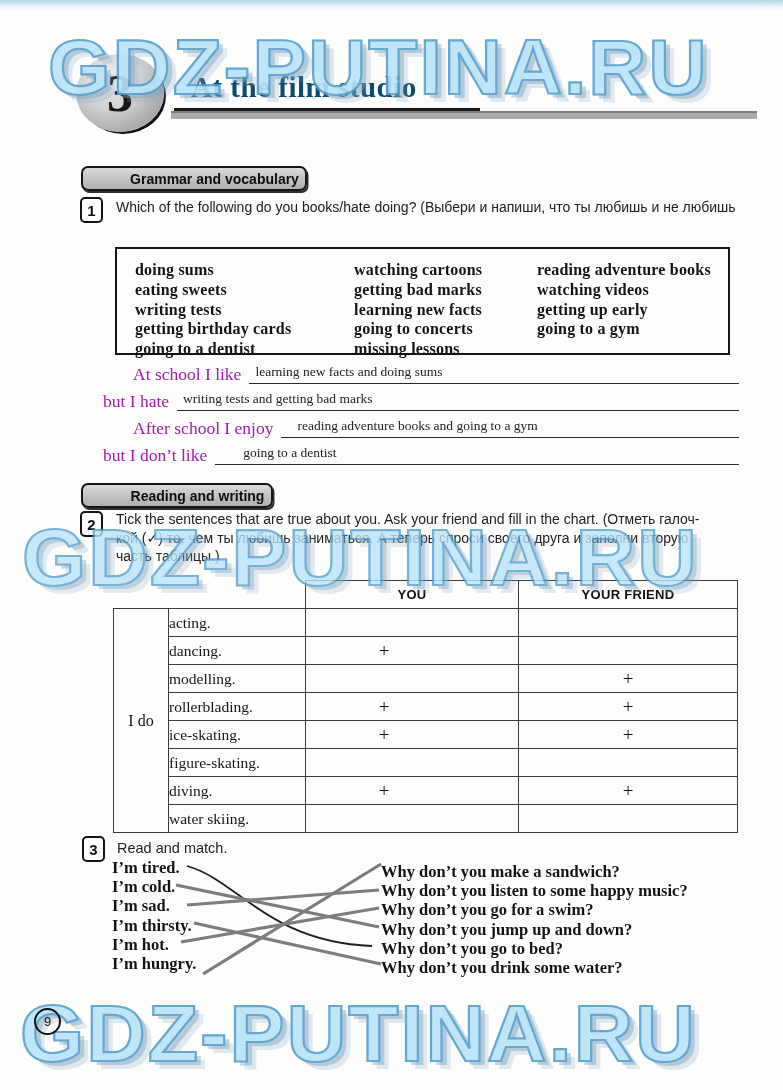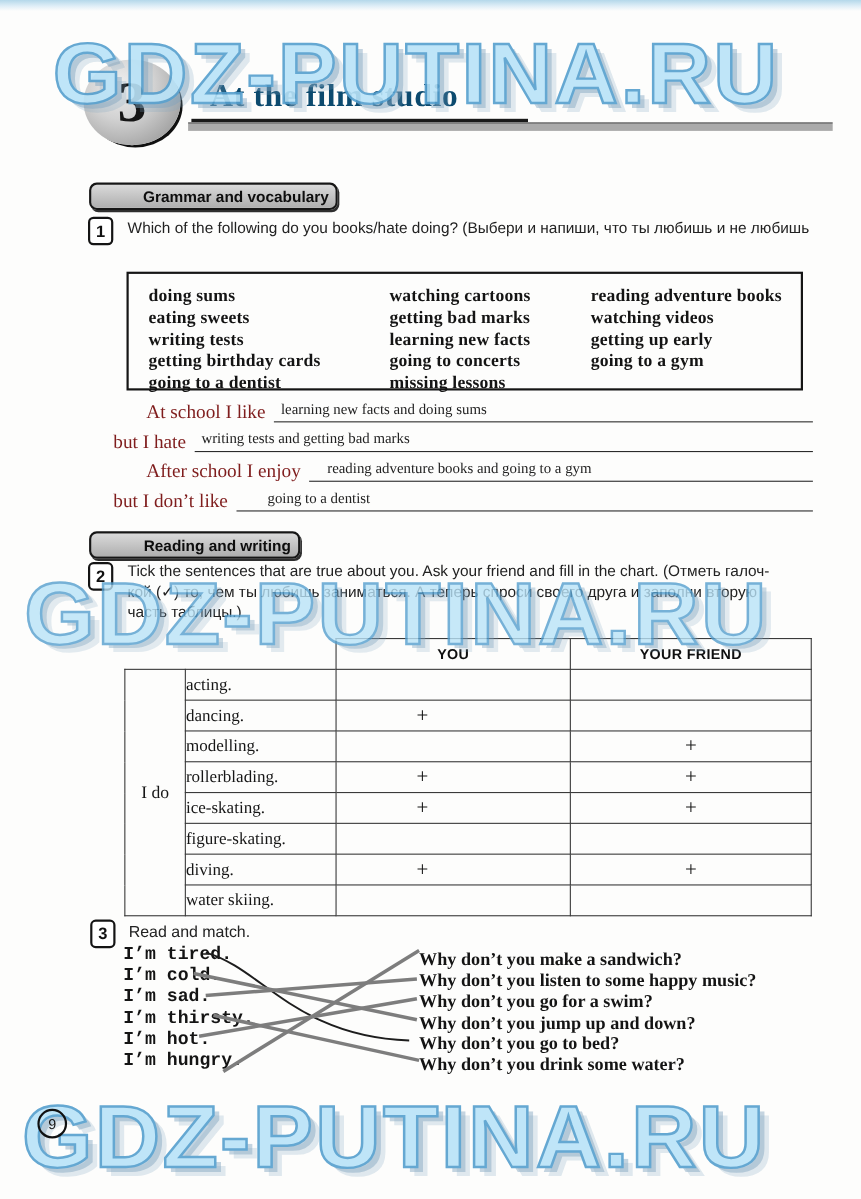--- a/index.html
+++ b/index.html
@@ -67,39 +67,39 @@
   .word-box{
     position:absolute;left:115px;top:247px;width:615px;height:108px;box-sizing:border-box;
     border:2.5px solid #151515;display:flex;padding:11px 0 0 18px;z-index:2;background:rgba(255,255,255,.0);
   }
   .wb-col{font-family:"Liberation Serif",serif;font-weight:bold;font-size:16px;line-height:19.8px;letter-spacing:.2px;color:#141414;}
   .wb-c1{width:219px;} .wb-c2{width:183px;} .wb-c3{flex:1;}
 
   
   .fills{position:absolute;left:103px;top:357px;width:636px;z-index:2;}
   .fill-row{height:27px;display:flex;align-items:flex-end;}
-  .stem{font-family:"Liberation Serif",serif;font-size:17.5px;line-height:1;white-space:nowrap;color:#7f1d1d;padding-bottom:1px;}
+  .stem{font-family:"Liberation Serif",serif;font-size:17.5px;line-height:1;white-space:nowrap;color:#a21caf;padding-bottom:1px;}
   .stem.indent{margin-left:30px;}
   .ans-line{flex:1;border-bottom:1.4px solid #2b2b2b;margin-left:8px;}
   .ans{font-family:"Liberation Serif",serif;font-size:13.5px;color:#222;display:inline-block;padding-bottom:3px;}
 
   
   table.chart{position:absolute;left:113px;top:580px;border-collapse:collapse;z-index:2;table-layout:fixed;}
   table.chart td,table.chart th{border:1.5px solid #3a3a3a;padding:0;}
   table.chart td.blank{border:none;}
   table.chart th{height:27px;font-size:13px;font-weight:bold;letter-spacing:.3px;color:#0f0f0f;}
   table.chart td{height:27px;}
   td.rowlabel{font-family:"Liberation Serif",serif;font-size:16px;text-align:center;color:#161616;}
   td.act{font-family:"Liberation Serif",serif;font-size:15.5px;padding-left:13px;color:#161616;}
   td.mark{text-align:center;font-family:"Liberation Serif",serif;font-size:19px;color:#111;}
   td.mark.you{padding-right:56px;}
 
   
   .match-left{position:absolute;left:112px;top:858px;z-index:2;
-    font-family:Liberation Mono, monospace;font-weight:bold;font-size:16.5px;line-height:19.2px;color:#141414;}
+    font-family:Liberation Serif, serif;font-weight:bold;font-size:16.5px;line-height:19.2px;color:#141414;}
   .match-right{position:absolute;left:381px;top:862px;z-index:2;
     font-family:"Liberation Serif",serif;font-weight:bold;font-size:16.5px;line-height:19.2px;color:#141414;}
   .match-svg{position:absolute;left:0;top:0;z-index:3;pointer-events:none;}
 
   
   .page-circle{
     position:absolute;left:34px;top:1008px;width:27px;height:27px;box-sizing:border-box;z-index:45;
     border:2px solid #111;border-radius:50%;
     display:flex;align-items:center;justify-content:center;font-size:13px;color:#111;background:transparent;
   }

